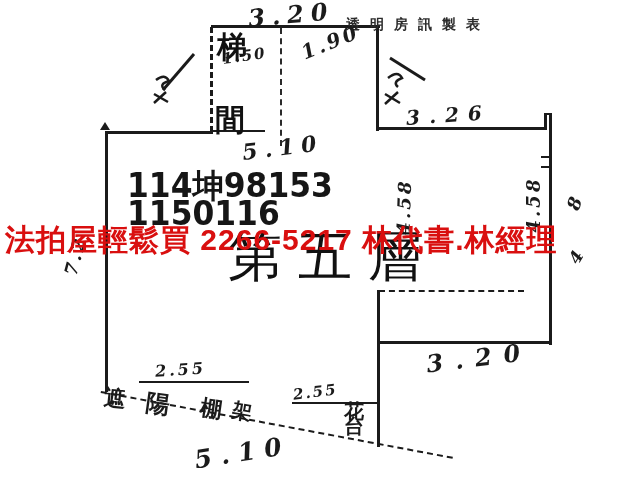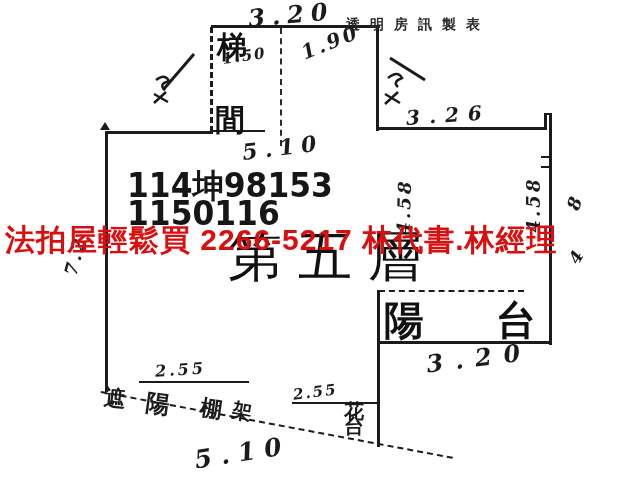--- a/index.html
+++ b/index.html
@@ -70,21 +70,20 @@
   <div class="pr publisher" style="left:346px;top:16px;">透明房訊製表</div>
 
   <div class="pr case under" style="left:127px;top:164px;">114坤98153</div>
   <div class="pr case under" style="left:127px;top:194px;">1150116</div>
 
   <div class="pr floor under" style="left:228px;top:221px;">第五層</div>
 
   <div class="pr roomchar" style="left:217px;top:27px;">梯</div>
   <div class="pr roomchar" style="left:215px;top:100px;">間</div>
 
-  <div class="pr balcony" style="left:384px;top:293px;">陽台</div>
 
   <div class="red" style="left:5px;top:220px;font-size:30px;color:#d90f0f;letter-spacing:1px;">法拍屋輕鬆買 2266-5217 林代書.林經理</div>
 
   <div class="hw" style="left:248px;top:0px;font-size:24px;letter-spacing:7px;transform:rotate(-5deg);">3.20</div>
   <div class="hw" style="left:222px;top:47px;font-size:15px;letter-spacing:2px;transform:rotate(-8deg);">1.50</div>
   <div class="hw" style="left:300px;top:30px;font-size:20px;letter-spacing:3px;transform:rotate(-22deg);">1.90</div>
   <div class="hw" style="left:406px;top:103px;font-size:20px;letter-spacing:9px;transform:rotate(-4deg);">3.26</div>
   <div class="hw" style="left:242px;top:134px;font-size:22px;letter-spacing:7px;transform:rotate(-7deg);">5.10</div>
 
   <div class="hw" style="left:55px;top:245px;font-size:18px;letter-spacing:3px;transform:rotate(-75deg);">7.2</div>

